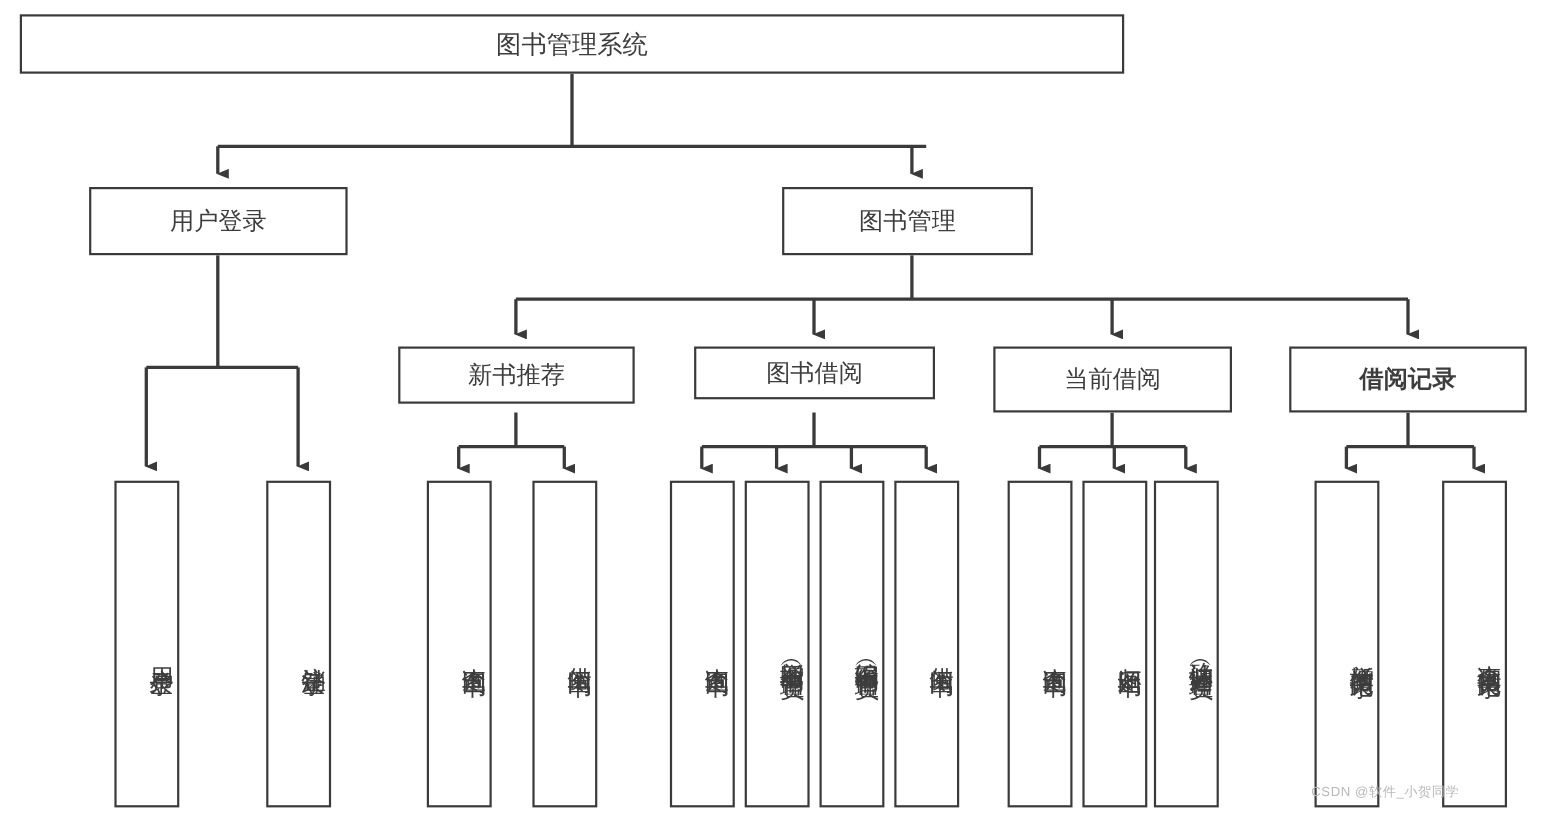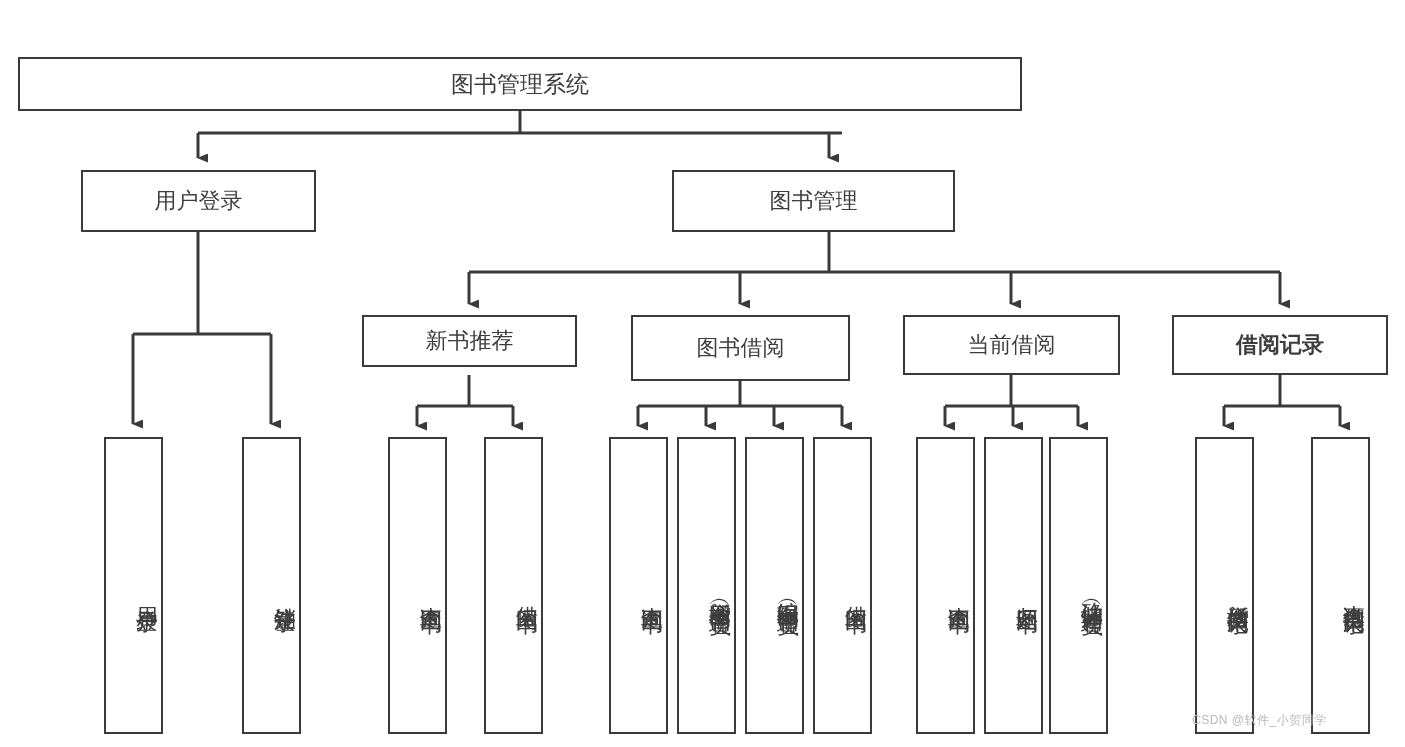--- a/index.html
+++ b/index.html
@@ -37,21 +37,20 @@
     justify-content: center;
     text-align: center;
     line-height: 1.25;
     z-index: 2;
   }
   .node-h {
     font-size: 22px;
   }
   .node-root {
     font-size: 23px;
-    margin-top: 44px;
   }
   .node-v {
     font-size: 22px;
     writing-mode: vertical-rl;
     text-orientation: upright;
     align-items: flex-start;
     justify-content: center;
     padding-top: 14px;
     letter-spacing: 2px;
   }
@@ -127,28 +126,28 @@
     </g>
   </svg>
 
   <div class="node node-root" style="left:18px; top:13px; width:1004px; height:54px;">
     <span>图书管理系统</span>
   </div>
 
   <div class="node node-h" style="left:81px; top:170px; width:235px; height:62px;">
     <span>用户登录</span>
   </div>
-  <div class="node node-h" style="left:672px; top:170px; width:283px; height:62px;">
+  <div class="node node-h" style="left:711px; top:170px; width:228px; height:62px;">
     <span>图书管理</span>
   </div>
 
   <div class="node node-h" style="left:362px; top:315px; width:215px; height:52px;">
     <span>新书推荐</span>
   </div>
-  <div class="node node-h" style="left:631px; top:315px; width:219px; height:66px;">
+  <div class="node node-h" style="left:631px; top:315px; width:219px; height:48px;">
     <span>图书借阅</span>
   </div>
   <div class="node node-h" style="left:903px; top:315px; width:217px; height:60px;font-family:Liberation Serif, serif;">
     <span>当前借阅</span>
   </div>
   <div class="node node-h" style="left:1172px; top:315px; width:216px; height:60px;font-weight:bold;">
     <span>借阅记录</span>
   </div>
 
   <div class="node node-v" style="left:104px; top:437px; width:59px; height:297px;">

